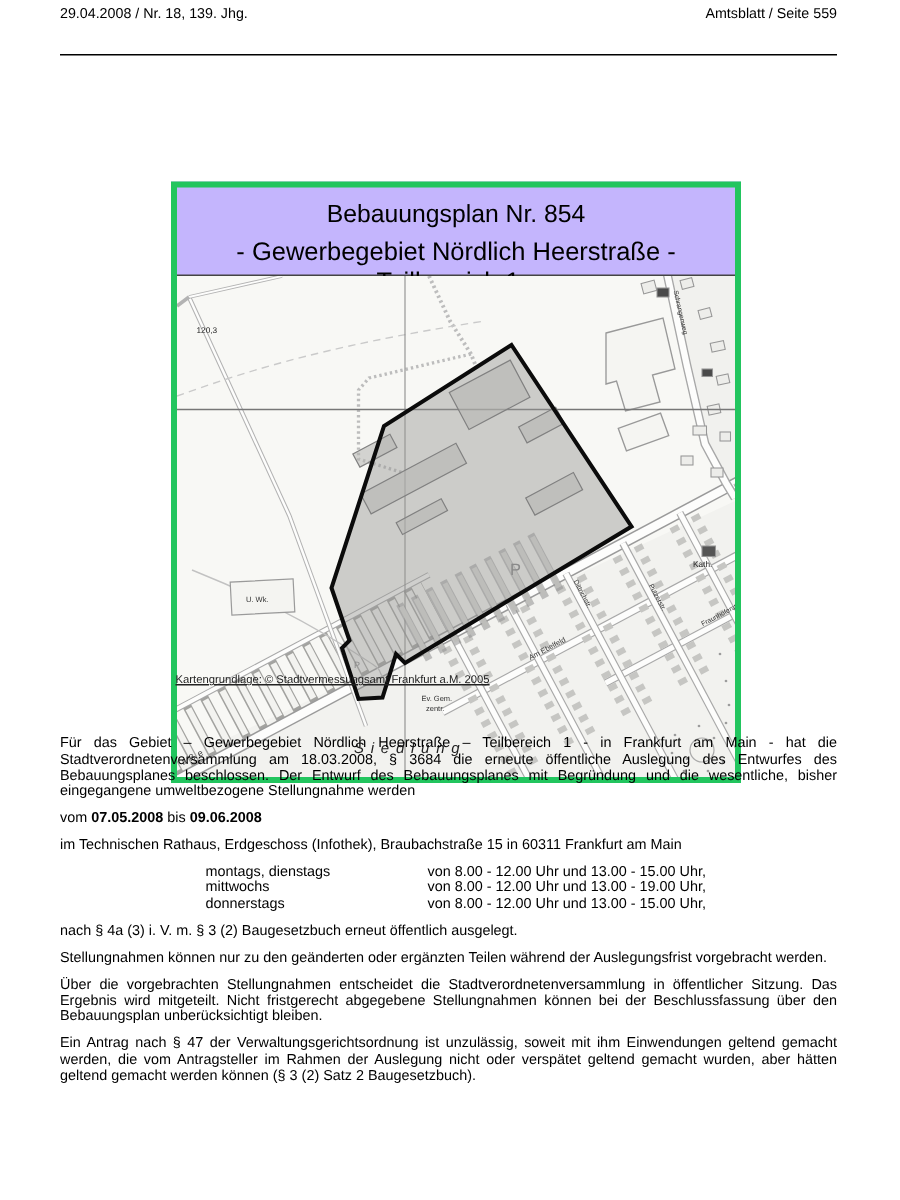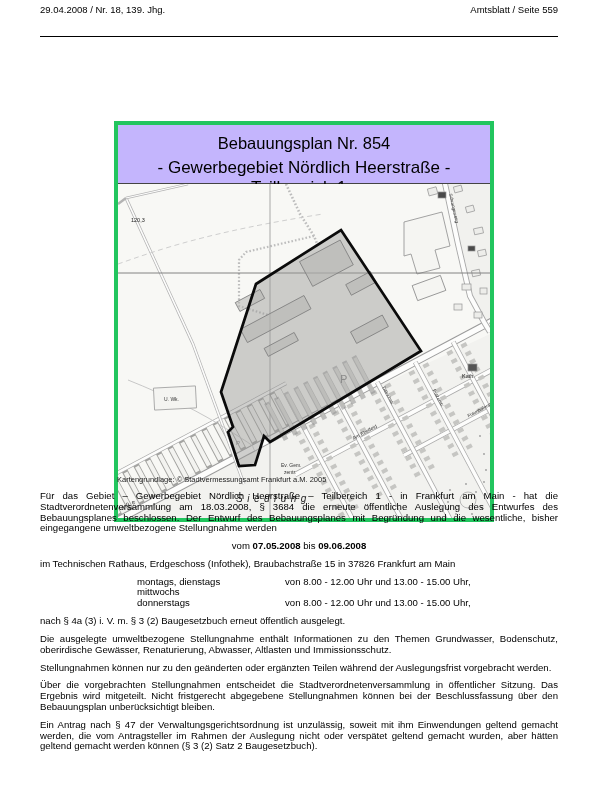--- a/index.html
+++ b/index.html
@@ -10,26 +10,26 @@
        font-size:9.5px;border-bottom:1px solid #000;padding-bottom:21px;}
   
   .banner{position:absolute;left:40px;top:31px;width:518px;height:30px;background:#c1c1c1;
           text-align:center;line-height:30px;font-size:17px;font-weight:bold;}
   
   .map-frame{position:absolute;left:114px;top:77px;width:372px;border:4px solid #22c55e;background:#c4b5fd;margin-top:44px;}
   .map-head{height:59px;box-sizing:border-box;border-bottom:1px solid #444;text-align:center;padding-top:9px;}
   .map-title{font-size:16.5px;}
   .map-subtitle{font-size:17px;margin-top:5px;}
   .map-svg{display:block;}
-  .map-caption{position:absolute;left:117px;top:475px;font-size:7.5px;color:#222;}
+  .map-caption{position:absolute;left:117px;top:448px;font-size:7.5px;color:#222;text-decoration:underline;}
   
   .bodytext{position:absolute;left:40px;top:491px;width:518px;font-size:9.6px;line-height:10.8px;
             text-align:justify;}
   .bodytext p{margin:0 0 7px 0;}
-  .period{text-align:center;margin:0 0 8px 0;}
+  .period{text-align:left;margin:0 0 8px 0;}
   .period b{font-weight:bold;}
   .loc{margin-bottom:6px;}
   .sched{margin:0 0 8px 85px;line-height:10.5px;}
   .sched-row{display:flex;padding-left:12px;}
   .sched-days{width:148px;}
   .signature{text-align:right;margin:0 22px 0 0;line-height:10.5px;}
   svg text{font-family:"Liberation Sans","DejaVu Sans",sans-serif;}
 </style>
 </head>
 <body>
@@ -179,34 +179,34 @@
       <text x="4" y="326" font-size="6" letter-spacing="2.5" fill="#333" transform="rotate(-26 4 326)">aße</text>
       <text x="331" y="10" font-size="4.5" fill="#333" transform="rotate(77 331 10)">Schrangenweg</text>
     </svg>
   </div>
 
   <div class="map-caption">Kartengrundlage: © Stadtvermessungsamt Frankfurt a.M. 2005</div>
 
   <div class="bodytext">
     <p>Für das Gebiet – Gewerbegebiet Nördlich Heerstraße – Teilbereich 1 - in Frankfurt am Main - hat die Stadtverordnetenversammlung am 18.03.2008, § 3684 die erneute öffentliche Auslegung des Entwurfes des Bebauungsplanes beschlossen. Der Entwurf des Bebauungsplanes mit Begründung und die wesentliche, bisher eingegangene umweltbezogene Stellungnahme werden</p>
     <p class="period"><span>vom</span> <b>07.05.2008</b> <span>bis</span> <b>09.06.2008</b></p>
-    <p class="loc">im Technischen Rathaus, Erdgeschoss (Infothek), Braubachstraße 15 in 37826 Frankfurt am Main</p>
+    <p class="loc">im Technischen Rathaus, Erdgeschoss (Infothek), Braubachstraße 15 in 60311 Frankfurt am Main</p>
     <div class="sched">
       <div class="sched-row">
         <span class="sched-days">montags, dienstags</span>
         <span>von 8.00 - 12.00 Uhr und 13.00 - 15.00 Uhr,</span>
       </div>
       <div class="sched-row">
         <span class="sched-days">mittwochs</span>
+        <span>von 8.00 - 12.00 Uhr und 13.00 - 19.00 Uhr,</span>
       </div>
       <div class="sched-row">
         <span class="sched-days">donnerstags</span>
         <span>von 8.00 - 12.00 Uhr und 13.00 - 15.00 Uhr,</span>
       </div>
     </div>
     <p>nach § 4a (3) i. V. m. § 3 (2) Baugesetzbuch erneut öffentlich ausgelegt.</p>
-    <p>Die ausgelegte umweltbezogene Stellungnahme enthält Informationen zu den Themen Grundwasser, Bodenschutz, oberirdische Gewässer, Renaturierung, Abwasser, Altlasten und Immissionsschutz.</p>
     <p>Stellungnahmen können nur zu den geänderten oder ergänzten Teilen während der Auslegungsfrist vorgebracht werden.</p>
     <p>Über die vorgebrachten Stellungnahmen entscheidet die Stadtverordnetenversammlung in öffentlicher Sitzung. Das Ergebnis wird mitgeteilt. Nicht fristgerecht abgegebene Stellungnahmen können bei der Beschlussfassung über den Bebauungsplan unberücksichtigt bleiben.</p>
     <p style="margin-bottom:10px">Ein Antrag nach § 47 der Verwaltungsgerichtsordnung ist unzulässig, soweit mit ihm Einwendungen geltend gemacht werden, die vom Antragsteller im Rahmen der Auslegung nicht oder verspätet geltend gemacht wurden, aber hätten geltend gemacht werden können (§ 3 (2) Satz 2 Baugesetzbuch).</p>
   </div>
 
 </div>
 
 </body></html>

